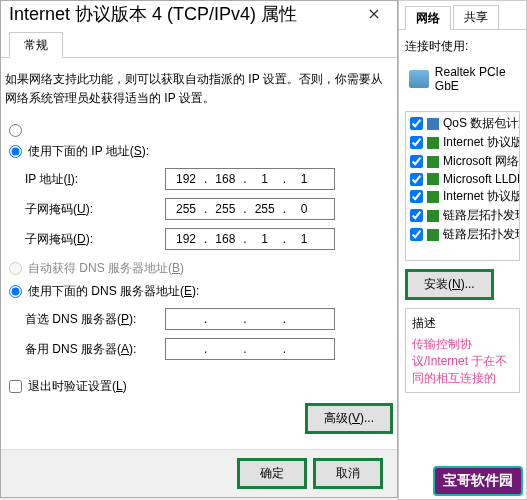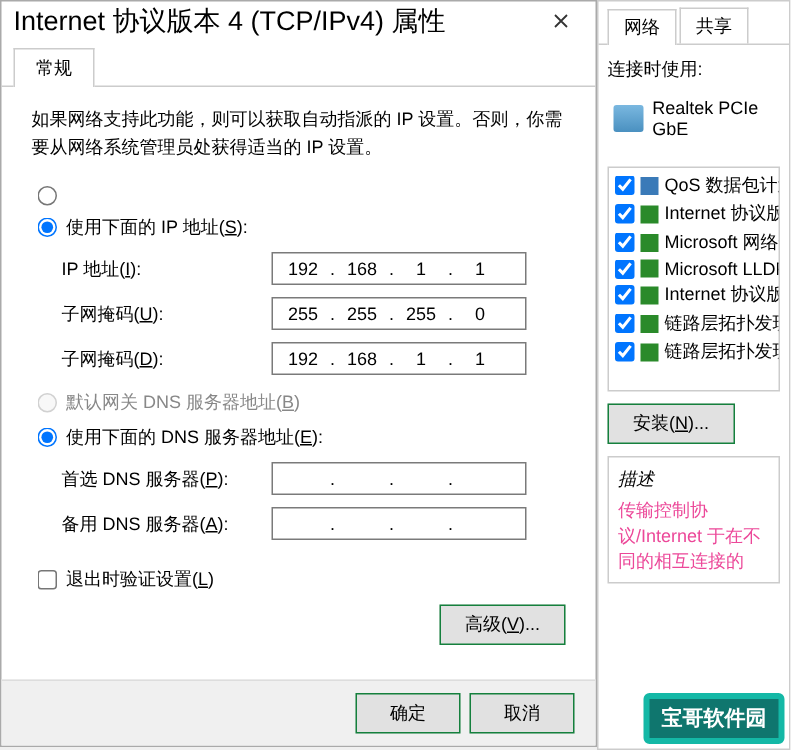--- a/index.html
+++ b/index.html
@@ -6,65 +6,65 @@
     body { background: #f0f0f0; width: 527px; height: 500px; overflow: hidden; position: relative; }
     
     .dialog { background: #fff; border: 1px solid #aaa; width: 398px; height: 498px; position: absolute; left: 0; top: 0; display: flex; flex-direction: column; }
     .titlebar { display: flex; align-items: center; justify-content: space-between; padding: 4px 8px; height: 26px; }
     .titlebar-title { font-size: 18px; }
     .close-btn { width: 30px; height: 22px; display: flex; align-items: center; justify-content: center; cursor: pointer; }
     
     .tabs { display: flex; padding: 4px 8px 0 8px; border-bottom: 1px solid #ccc; }
     .tab { padding: 4px 14px; border: 1px solid #ccc; border-bottom: none; background: #fff; position: relative; top: 1px; background: #fff; }
     
-    .content { padding: 12px 20px; flex: 1; }
+    .content { padding: 12px 4px; flex: 1; }
     .desc { line-height: 1.6; margin-bottom: 16px; }
     
     .group { margin-bottom: 10px; }
     .radio-row { display: flex; align-items: center; margin: 6px 0; padding-left: 4px; }
     .radio-row input[type="radio"] { margin-right: 6px; }
     .radio-row label { cursor: pointer; }
     .radio-row.disabled label { color: #888; }
     .underline { text-decoration: underline; }
     
     .field-row { display: flex; align-items: center; margin: 8px 0 8px 20px; }
     .field-label { width: 140px; }
     .ip-input { border: 1px solid #7a7a7a; display: flex; align-items: center; padding: 2px 4px; width: 170px; height: 22px; background: #fff; }
     .ip-input .oct { width: 32px; text-align: center; border: none; outline: none; font-size: 12px; }
     .ip-input .dot { margin: 0 2px; }
     
     .checkbox-row { display: flex; align-items: center; margin-top: 18px; padding-left: 4px; }
     .checkbox-row input { margin-right: 6px; }
     
     .adv-btn-row { display: flex; justify-content: flex-end; margin-top: 8px; }
-    .btn { border: 1px solid #15803d; background: #e1e1e1; padding: 4px 16px; cursor: pointer; min-width: 70px; }
+    .btn { border: 3px solid #15803d; background: #e1e1e1; padding: 4px 16px; cursor: pointer; min-width: 70px; }
     
     .dialog-buttons { display: flex; justify-content: flex-end; gap: 6px; padding: 8px 14px; border-top: 1px solid #ddd; background: #f0f0f0; }
     
     
     .bg-window { position: absolute; left: 398px; top: 0; width: 129px; height: 500px; background: #fff; border: 1px solid #ccc; }
     .bg-tabs { display: flex; border-bottom: 1px solid #ccc; padding: 4px 6px 0 6px; }
     .bg-tab { padding: 3px 10px; border: 1px solid #ccc; border-bottom: none; margin-right: 2px; font-size: 12px; }
-    .bg-tab.active { background: #fff; position: relative; top: 1px; }
+    .bg-tab.active { background: #fff; position: relative; top: 1px; font-weight: bold; }
     .bg-section { padding: 8px 6px; }
     .bg-label { margin-bottom: 6px; }
     .bg-adapter { display: flex; align-items: center; gap: 6px; padding: 4px; margin-bottom: 14px; }
     .adapter-icon { width: 24px; height: 18px; background: linear-gradient(#7ab8e0,#4a90c0); border-radius: 2px; display: inline-block; }
     .bg-list { border: 1px solid #ccc; padding: 2px; height: 150px; overflow: hidden; }
     .bg-item { display: flex; align-items: center; gap: 4px; padding: 1px 2px; white-space: nowrap; }
     .bg-item input { flex-shrink: 0; }
     .net-icon { width: 12px; height: 12px; display: inline-block; flex-shrink: 0; }
     .net-icon.green { background: #2a8a2a; }
     .net-icon.blue { background: #3a7ab8; }
     .bg-btns { margin-top: 8px; }
     .bg-desc-box { border: 1px solid #ccc; padding: 6px; margin-top: 8px; }
-    .bg-desc-title { margin-bottom: 4px; font-style: italic; }
+    .bg-desc-title { margin-bottom: 4px; }
     .bg-desc-text { line-height: 1.4; color: #ec4899; }
     
-    .watermark { position: absolute; right: 4px; bottom: 4px; background: #0f766e; color: #fff; padding: 4px 8px; border-radius: 4px; font-weight: bold; font-size: 14px; border: 4px solid #14b8a6; }
+    .watermark { position: absolute; right: 4px; bottom: 4px; background: #701a75; color: #fff; padding: 4px 8px; border-radius: 4px; font-weight: bold; font-size: 14px; border: 2px solid #14b8a6; }
   </style>
 </head>
 <body>
 
 <div class="bg-window">
   <div class="bg-tabs">
     <div class="bg-tab active">网络</div>
     <div class="bg-tab">共享</div>
   </div>
   <div class="bg-section">
@@ -178,21 +178,21 @@
           <input class="oct" value="1" style="">
             <span class="dot">.</span>
           <input class="oct" value="1" style="">
         </div>
       </div>
     </div>
 
     <div class="group">
       <div class="radio-row disabled">
         <input type="radio" name="dnsmode" disabled="" style="">
-        <label><span>默认网关 DNS 服务器地址(</span><span class="underline">B</span>)</label>
+        <label><span>自动获得 DNS 服务器地址(</span><span class="underline">B</span>)</label>
       </div>
       <div class="radio-row">
         <input type="radio" name="dnsmode" checked="" style="">
         <label><span>使用下面的 DNS 服务器地址(</span><span class="underline">E</span>):</label>
       </div>
       <div class="field-row">
         <div class="field-label"><span>首选 DNS 服务器(</span><span class="underline">P</span>):</div>
         <div class="ip-input">
           <input class="oct" style="">
             <span class="dot">.</span>

